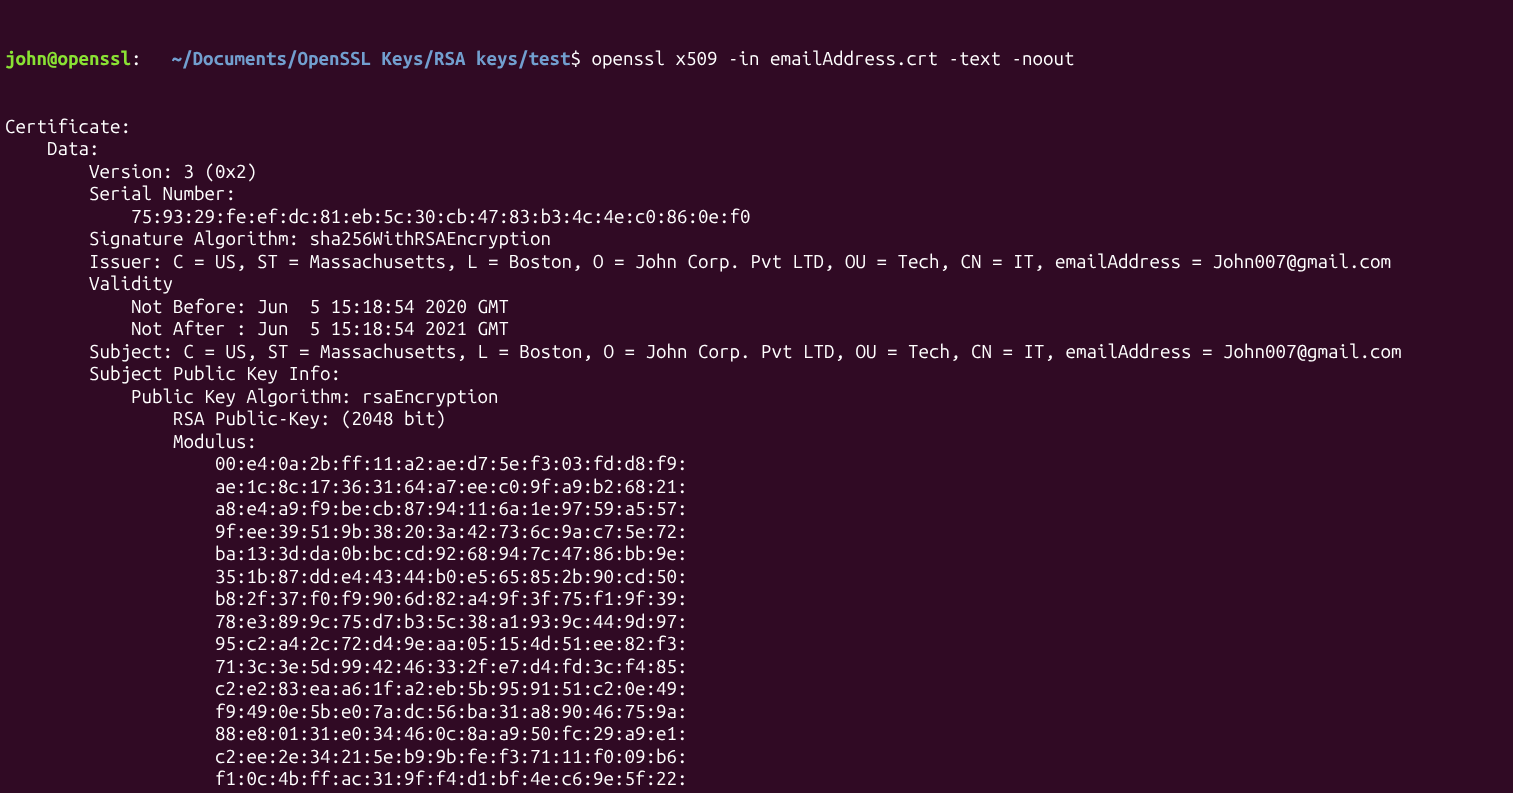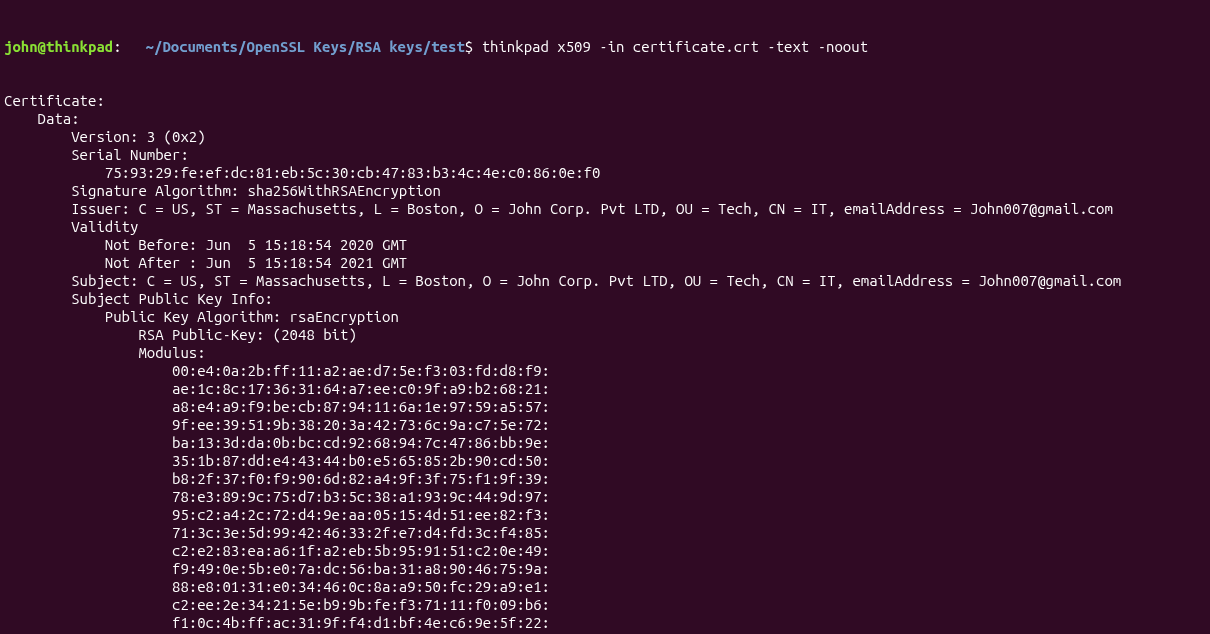--- a/index.html
+++ b/index.html
@@ -20,15 +20,15 @@
   }
   .user   { color: #8ae234; font-weight: bold; }
   .path   { color: #729fcf; font-weight: bold; margin-left: 24px; }
   .dollar { color: #ffffff; }
   .line   { display: block; }
 </style>
 </head>
 <body>
 
 <div class="term">
-  <span class="line"><span class="user">john@thinkpad</span><span class="dollar">:</span><span class="path">~/Documents/OpenSSL Keys/RSA keys/test</span><span class="dollar">$ </span><span>thinkpad x509 -in certificate.crt -text -noout</span></span>
+  <span class="line"><span class="user">john@openssl</span><span class="dollar">:</span><span class="path">~/Documents/OpenSSL Keys/RSA keys/test</span><span class="dollar">$ </span><span>openssl x509 -in emailAddress.crt -text -noout</span></span>
   <div id="output"><span class="line">Certificate:</span><span class="line">    Data:</span><span class="line">        Version: 3 (0x2)</span><span class="line">        Serial Number:</span><span class="line">            75:93:29:fe:ef:dc:81:eb:5c:30:cb:47:83:b3:4c:4e:c0:86:0e:f0</span><span class="line">        Signature Algorithm: sha256WithRSAEncryption</span><span class="line">        Issuer: C = US, ST = Massachusetts, L = Boston, O = John Corp. Pvt LTD, OU = Tech, CN = IT, emailAddress = John007@gmail.com</span><span class="line">        Validity</span><span class="line">            Not Before: Jun  5 15:18:54 2020 GMT</span><span class="line">            Not After : Jun  5 15:18:54 2021 GMT</span><span class="line">        Subject: C = US, ST = Massachusetts, L = Boston, O = John Corp. Pvt LTD, OU = Tech, CN = IT, emailAddress = John007@gmail.com</span><span class="line">        Subject Public Key Info:</span><span class="line">            Public Key Algorithm: rsaEncryption</span><span class="line">                RSA Public-Key: (2048 bit)</span><span class="line">                Modulus:</span><span class="line">                    00:e4:0a:2b:ff:11:a2:ae:d7:5e:f3:03:fd:d8:f9:</span><span class="line">                    ae:1c:8c:17:36:31:64:a7:ee:c0:9f:a9:b2:68:21:</span><span class="line">                    a8:e4:a9:f9:be:cb:87:94:11:6a:1e:97:59:a5:57:</span><span class="line">                    9f:ee:39:51:9b:38:20:3a:42:73:6c:9a:c7:5e:72:</span><span class="line">                    ba:13:3d:da:0b:bc:cd:92:68:94:7c:47:86:bb:9e:</span><span class="line">                    35:1b:87:dd:e4:43:44:b0:e5:65:85:2b:90:cd:50:</span><span class="line">                    b8:2f:37:f0:f9:90:6d:82:a4:9f:3f:75:f1:9f:39:</span><span class="line">                    78:e3:89:9c:75:d7:b3:5c:38:a1:93:9c:44:9d:97:</span><span class="line">                    95:c2:a4:2c:72:d4:9e:aa:05:15:4d:51:ee:82:f3:</span><span class="line">                    71:3c:3e:5d:99:42:46:33:2f:e7:d4:fd:3c:f4:85:</span><span class="line">                    c2:e2:83:ea:a6:1f:a2:eb:5b:95:91:51:c2:0e:49:</span><span class="line">                    f9:49:0e:5b:e0:7a:dc:56:ba:31:a8:90:46:75:9a:</span><span class="line">                    88:e8:01:31:e0:34:46:0c:8a:a9:50:fc:29:a9:e1:</span><span class="line">                    c2:ee:2e:34:21:5e:b9:9b:fe:f3:71:11:f0:09:b6:</span><span class="line">                    f1:0c:4b:ff:ac:31:9f:f4:d1:bf:4e:c6:9e:5f:22:</span><span class="line">                    46:d6:ad:f7:df:42:98:c7:45:c2:ab:2c:ca:75:c7:</span></div>
 </div>
 
 </body></html>

